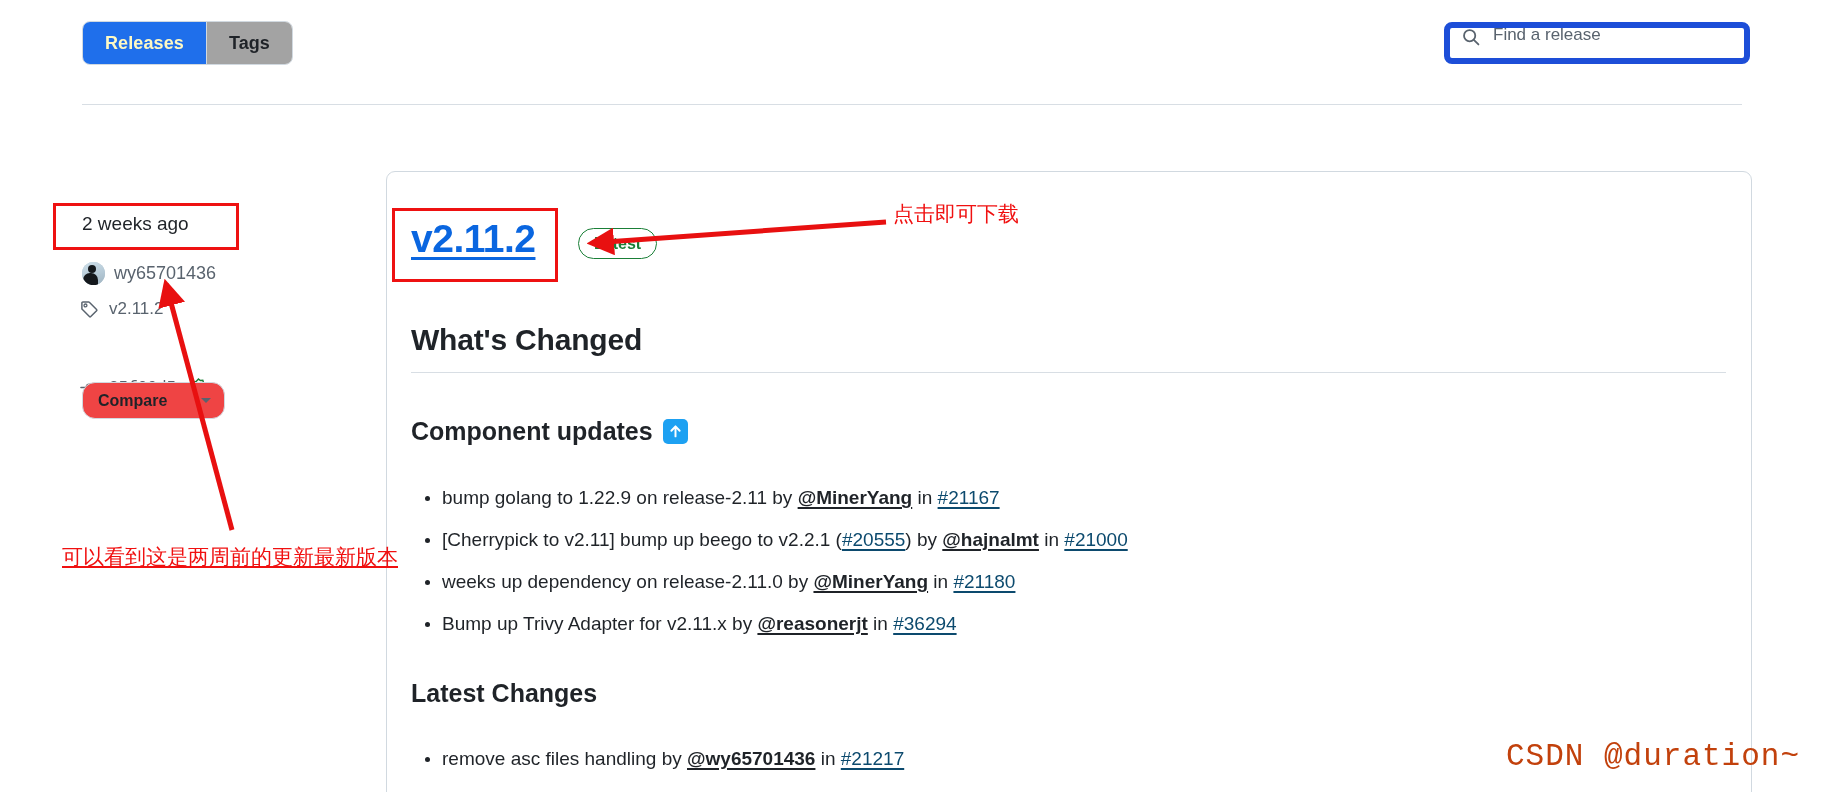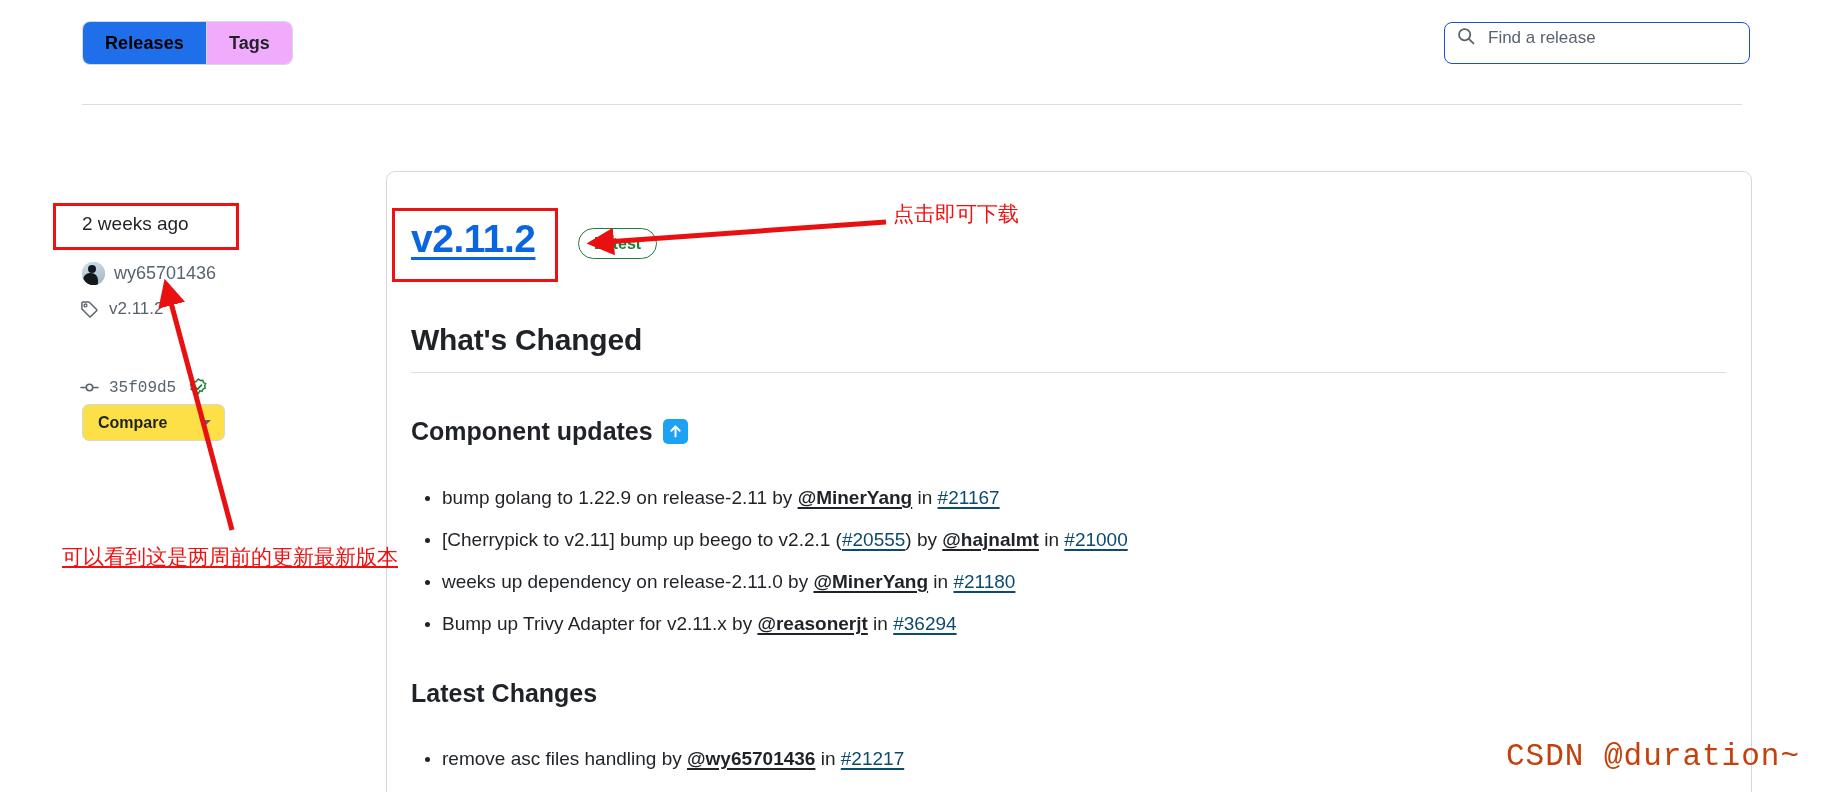--- a/index.html
+++ b/index.html
@@ -37,46 +37,46 @@
   }
   .seg-btn {
     display: flex;
     align-items: center;
     justify-content: center;
     padding: 0 22px;
     font-size: 18px;
     font-weight: 600;
     letter-spacing: .1px;
     cursor: pointer;
-    background: #f0abfc;
+    background: #a3a3a3;
     color: #1f2328;
     border: none;
     font-family: inherit;
     height: 100%;
   }
   .seg-btn.active {
     background: #1668dc;
     background: #1f6feb;
-    color: #000000;
+    color: #fef9c3;
   }
   .seg-divider {
     width: 1px;
     background: #d1d9e0;
   }
 
   #search-box {
     position: absolute;
     left: 1444px; top: 22px;
     width: 306px; height: 42px;
-    border: 1px solid #1d4ed8;
+    border: 6px solid #1d4ed8;
     border-radius: 8px;
     background: #ffffff;
     display: flex;
-    align-items: flex-start;
-    padding: 4px 12px;
+    align-items: flex-end;
+    padding: 12px 12px;
   }
   #search-box .mag {
     width: 18px; height: 18px;
     flex: 0 0 auto;
     margin-right: 11px;
     color: #59636e;
   }
   #search-input {
     border: none;
     outline: none;
@@ -157,26 +157,26 @@
     color: #59636e;
     font-size: 17px;
   }
   #tag-row { top: 299px; }
   #commit-row { top: 330px; font-family: "Liberation Mono", "DejaVu Sans Mono", monospace; font-size: 16px; margin-top: 48px; }
   .meta-icon { width: 19px; height: 19px; flex: 0 0 auto; color: #59636e; }
   #verified-icon { width: 19px; height: 19px; color: #1a7f37; margin-left: 3px; }
 
   #compare-btn {
     position: absolute;
-    left: 82px; top: 404px;
+    left: 82px; top: 382px;
     height: 37px;
     min-width: 143px;
     border: 1px solid #d1d9e0;
-    border-radius: 7px;
-    background: #fde047;
+    border-radius: 13px;
+    background: #ef4444;
     display: flex;
     align-items: center;
     justify-content: space-between;
     padding: 0 13px 0 15px;
     cursor: pointer;
     font-family: inherit;
   }
   #compare-label {
     font-size: 16px;
     font-weight: 600;

